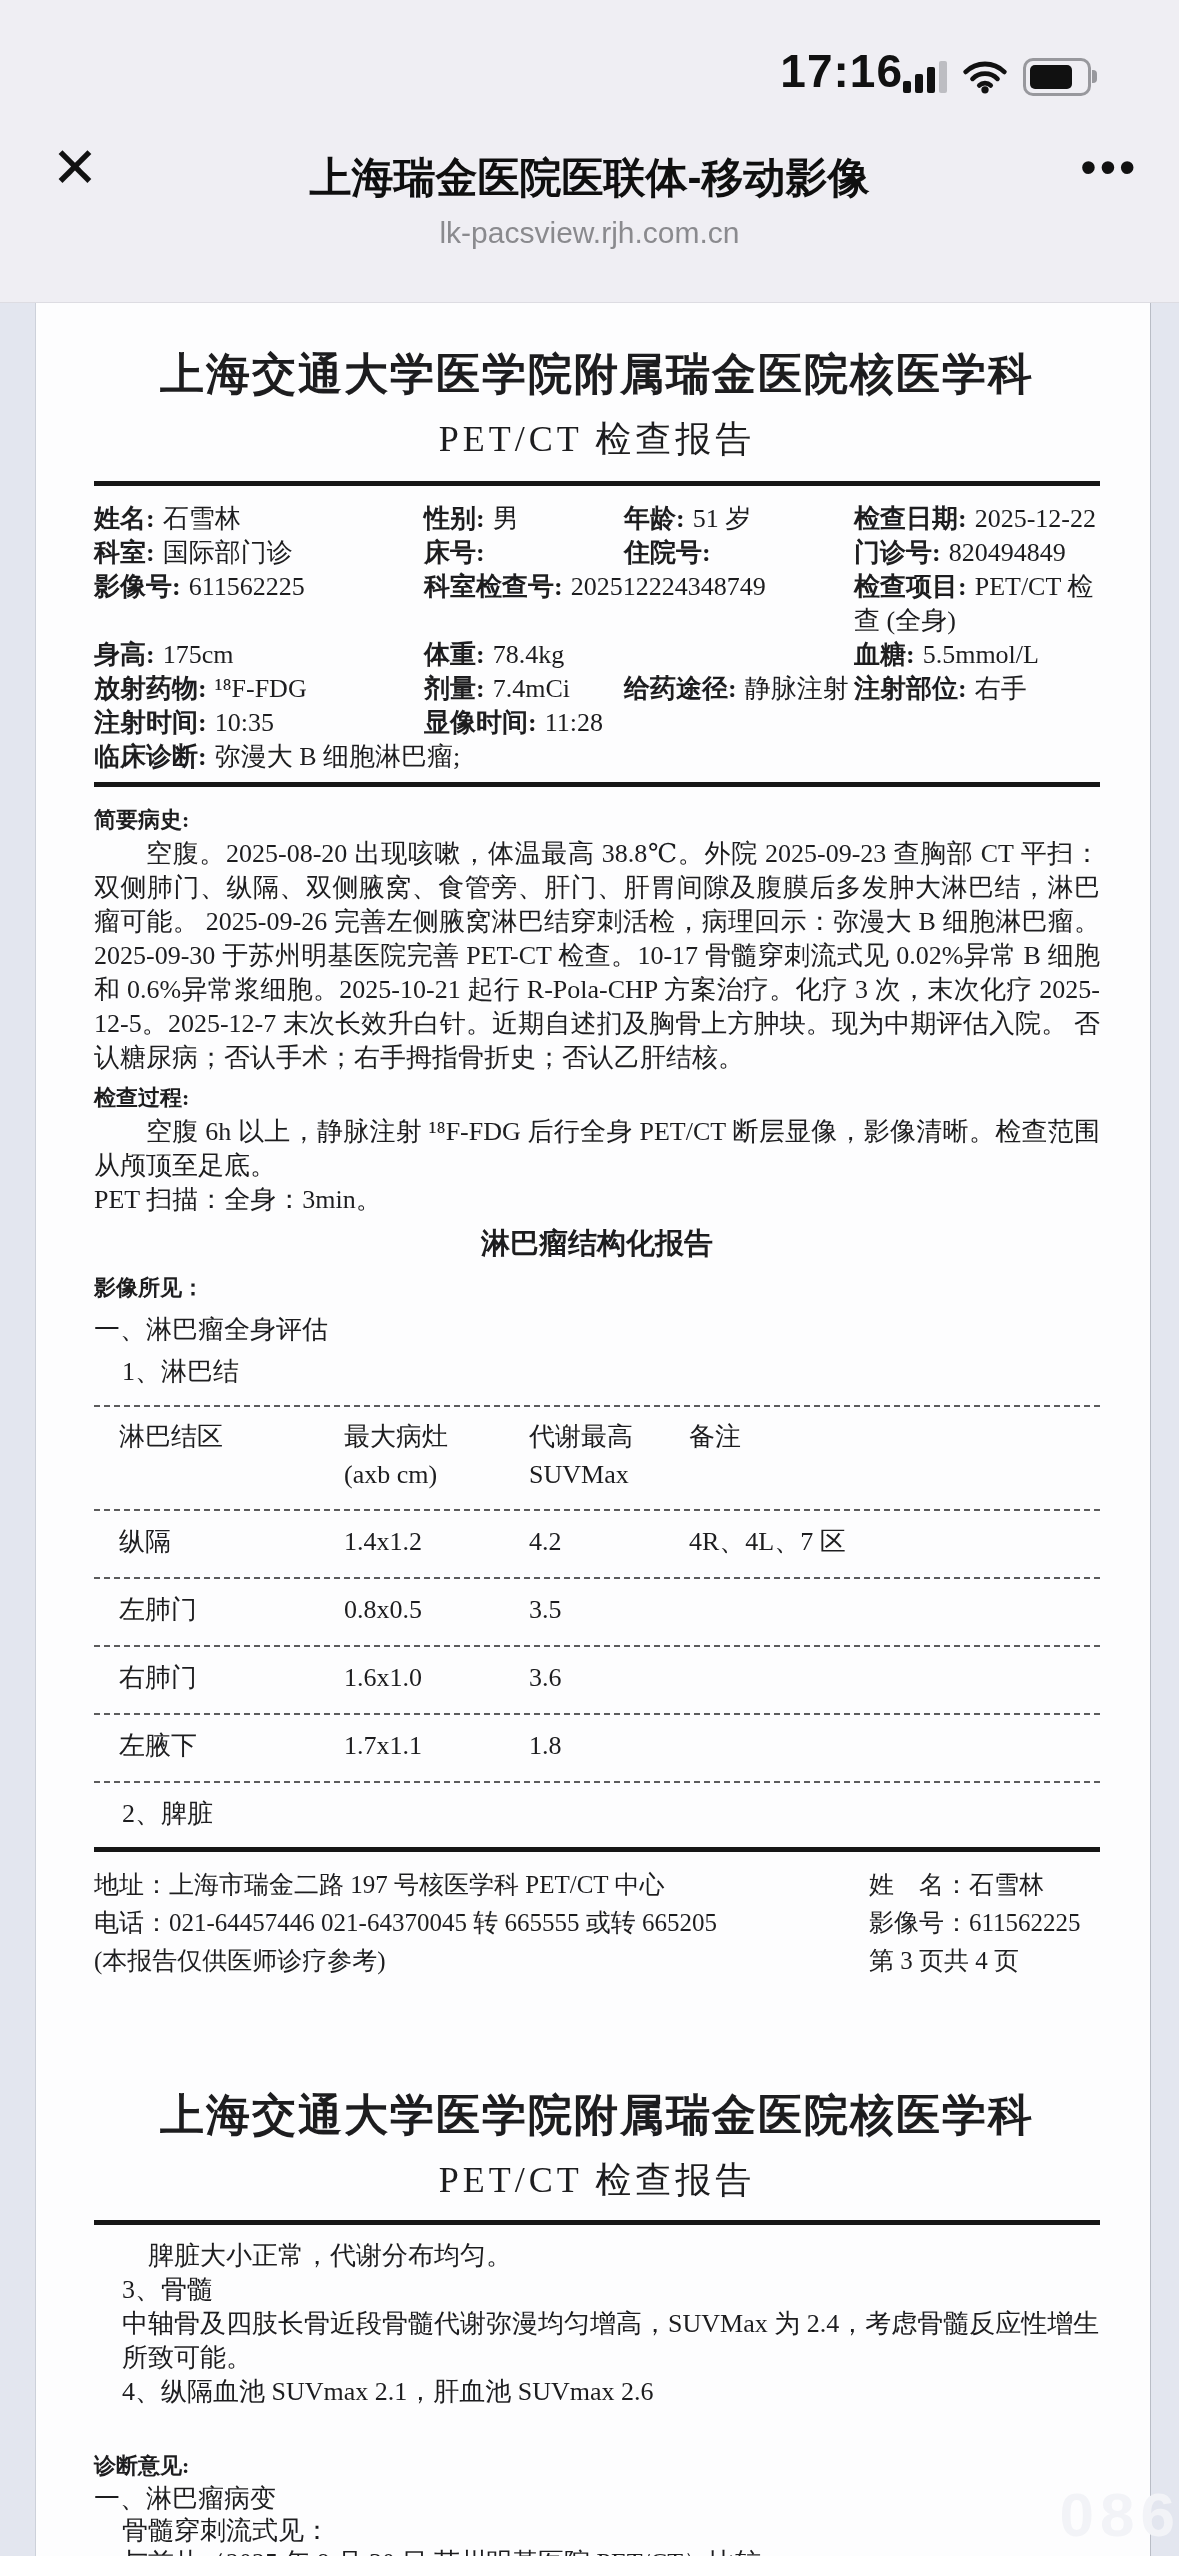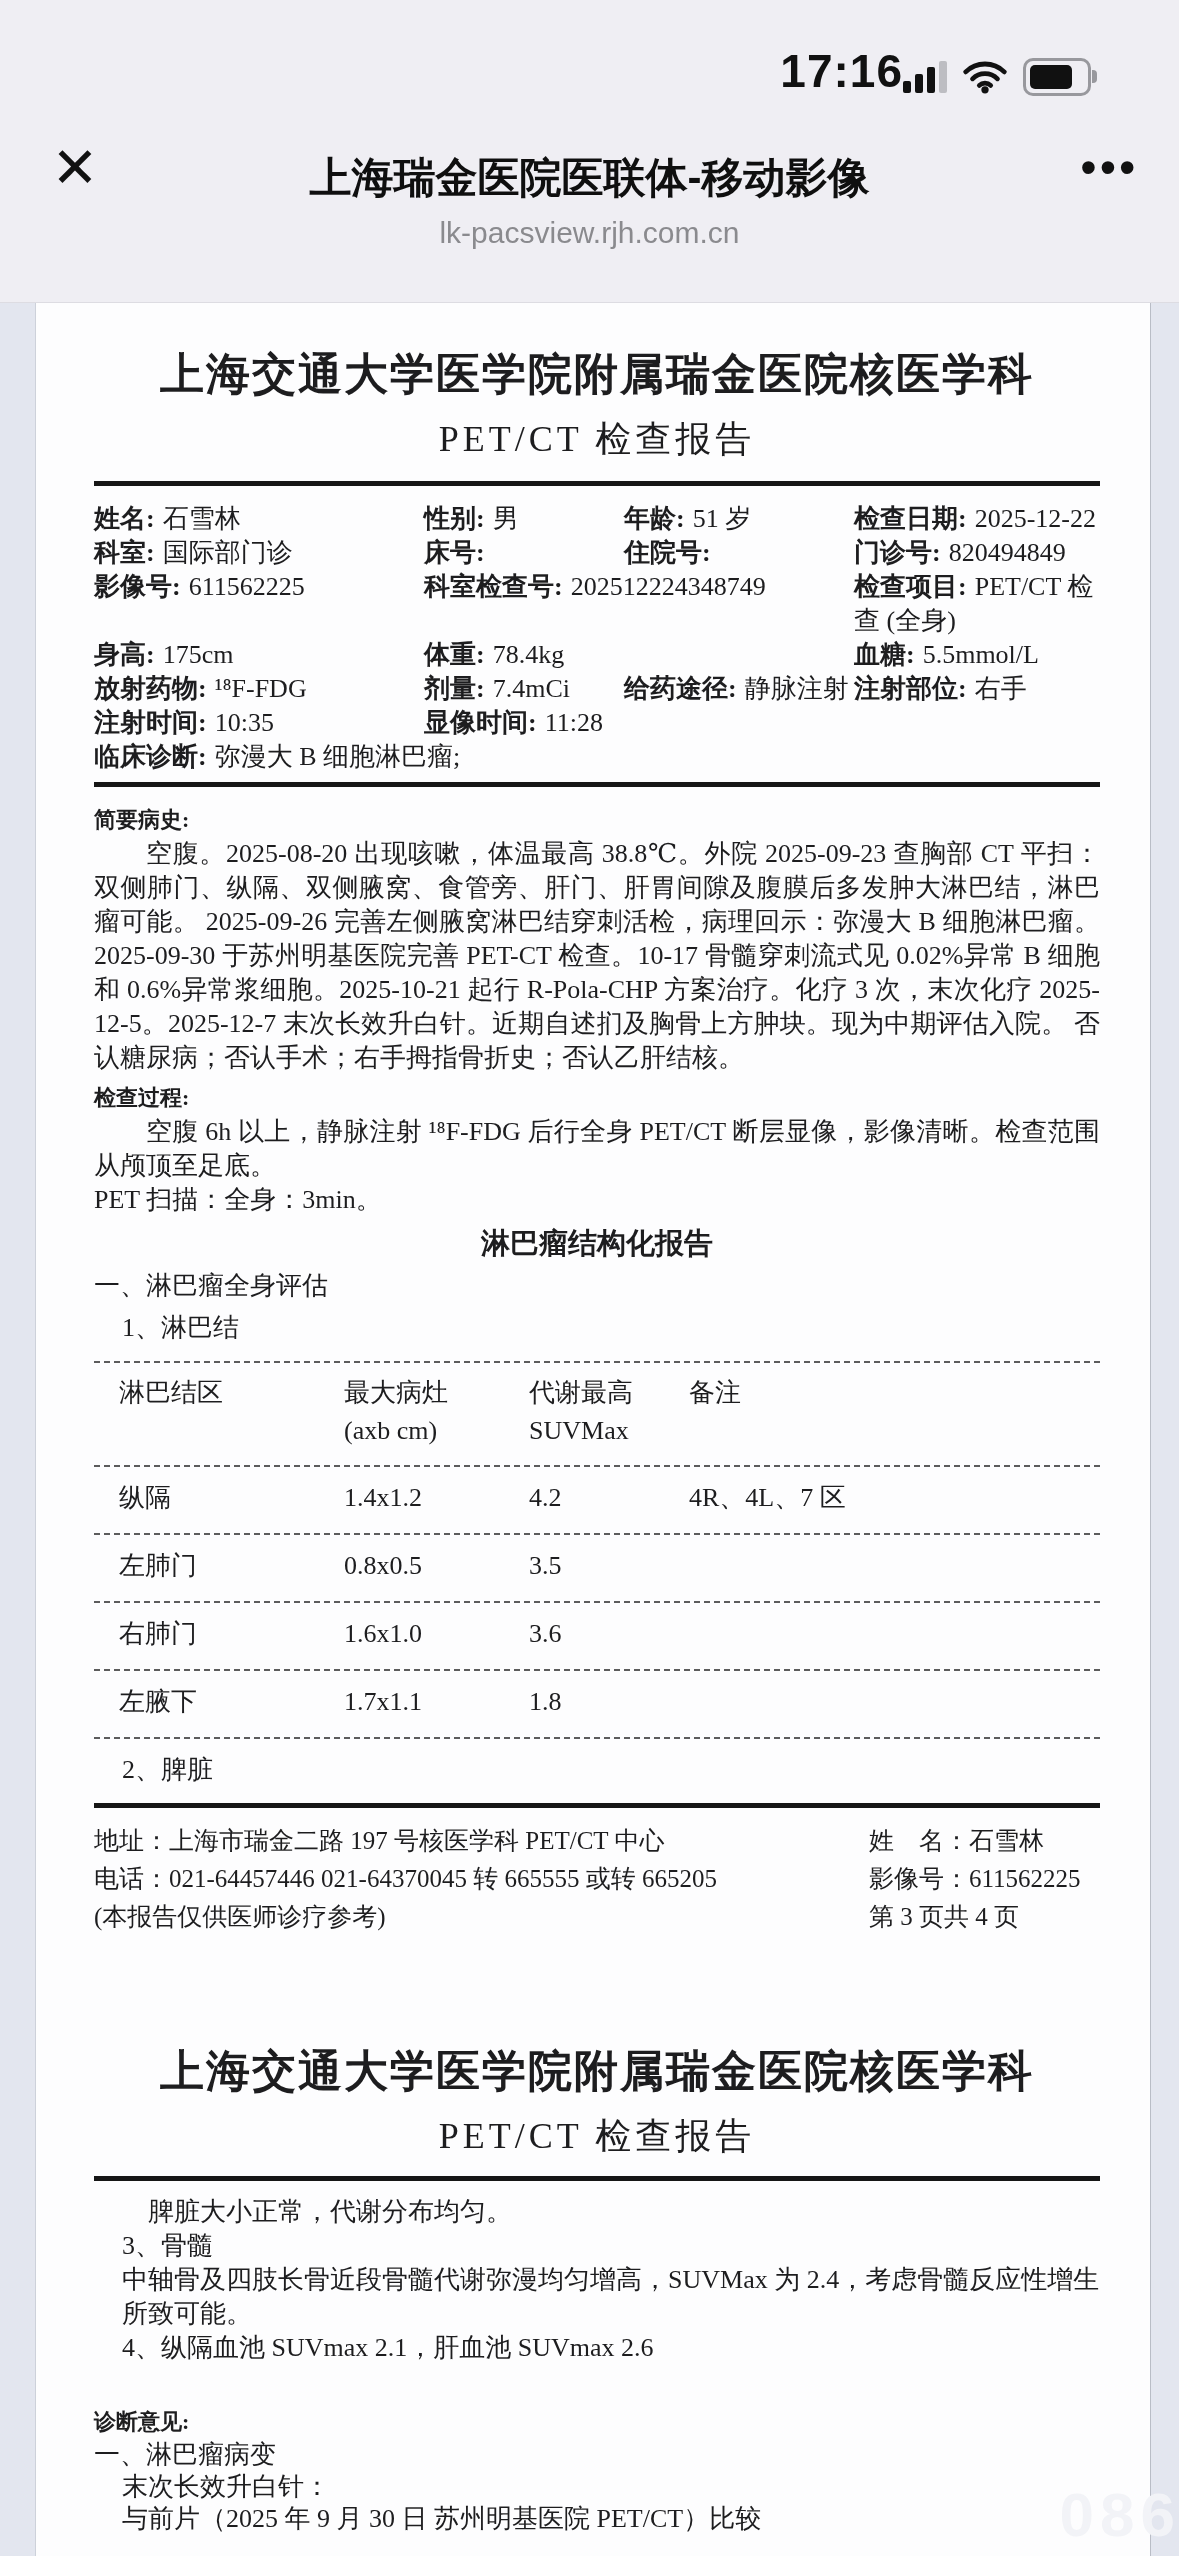--- a/index.html
+++ b/index.html
@@ -180,20 +180,21 @@
       <div class="thick" style="margin-top:8px;"></div>
 
       <div class="sec-h">简要病史:</div>
       <div class="para">空腹。2025-08-20 出现咳嗽，体温最高 38.8℃。外院 2025-09-23 查胸部 CT 平扫：双侧肺门、纵隔、双侧腋窝、食管旁、肝门、肝胃间隙及腹膜后多发肿大淋巴结，淋巴瘤可能。 2025-09-26 完善左侧腋窝淋巴结穿刺活检，病理回示：弥漫大 B 细胞淋巴瘤。2025-09-30 于苏州明基医院完善 PET-CT 检查。10-17 骨髓穿刺流式见 0.02%异常 B 细胞和 0.6%异常浆细胞。2025-10-21 起行 R-Pola-CHP 方案治疗。化疗 3 次，末次化疗 2025-12-5。2025-12-7 末次长效升白针。近期自述扪及胸骨上方肿块。现为中期评估入院。 否认糖尿病；否认手术；右手拇指骨折史；否认乙肝结核。</div>
 
       <div class="sec-h" style="margin-top:6px;">检查过程:</div>
       <div class="para">空腹 6h 以上，静脉注射 ¹⁸F-FDG 后行全身 PET/CT 断层显像，影像清晰。检查范围从颅顶至足底。</div>
       <div class="line">PET 扫描：全身：3min。</div>
 
       <div class="center-h">淋巴瘤结构化报告</div>
+      <div class="sec-h" style="margin-top:10px;">影像所见：</div>
       <div class="line mt8">一、淋巴瘤全身评估</div>
       <div class="line mt8 ind1">1、淋巴结</div>
 
       <div class="ltable">
         <div class="dash"></div>
         <div class="trow thead">
           <span class="tc1 tcell">
               <div>淋巴结区</div>
               <div class="l2"></div>
             </span>
@@ -266,21 +267,21 @@
       <div class="thick" style="margin-top:18px;"></div>
 
       <div class="line mt14 ind2">脾脏大小正常，代谢分布均匀。</div>
       <div class="line ind1">3、骨髓</div>
       <div class="line ind1">中轴骨及四肢长骨近段骨髓代谢弥漫均匀增高，SUVMax 为 2.4，考虑骨髓反应性增生所致可能。</div>
       <div class="line ind1">4、纵隔血池 SUVmax 2.1，肝血池 SUVmax 2.6</div>
 
       <div class="diag" style="margin-top:40px;">
         <div class="sec-h" style="margin-top:0;">诊断意见:</div>
         <div class="line">一、淋巴瘤病变</div>
-        <div class="line ind1">末次长效升白针：</div>
+        <div class="line ind1">骨髓穿刺流式见：</div>
         <div class="line ind1">与前片（2025 年 9 月 30 日 苏州明基医院 PET/CT）比较</div>
 
       </div>
     </div>
 
   </div>
   <div class="watermark">086</div>
 </div>
 
 </body></html>

